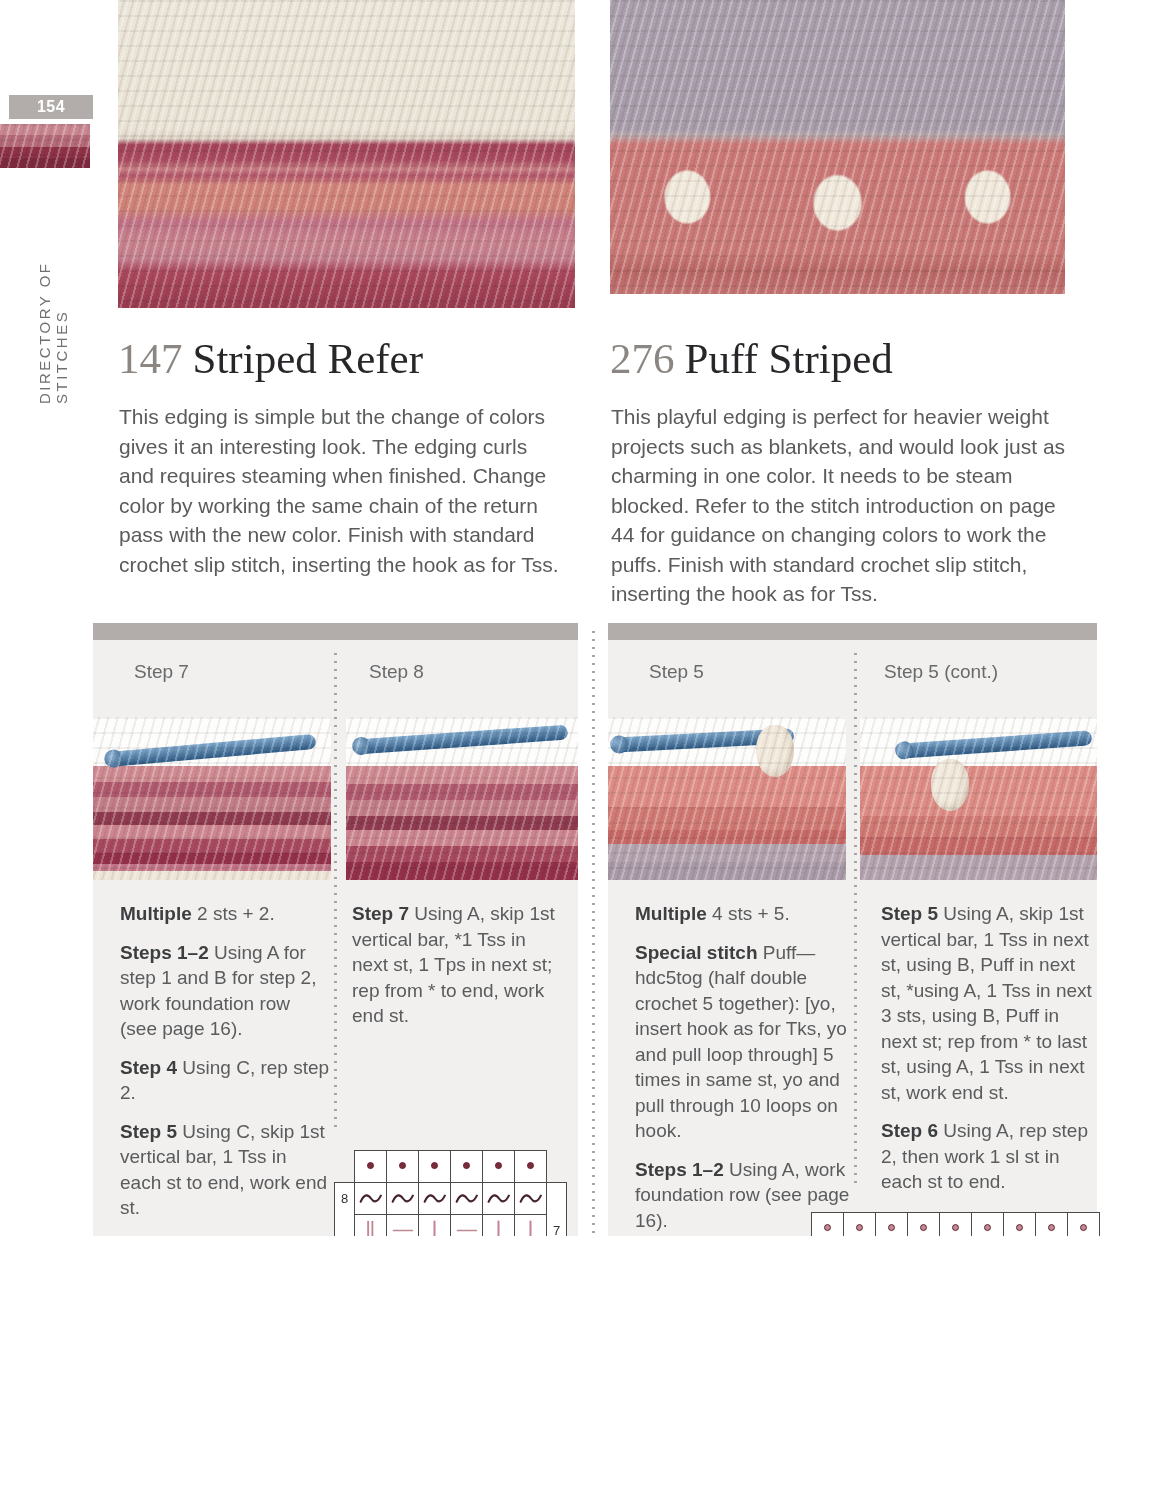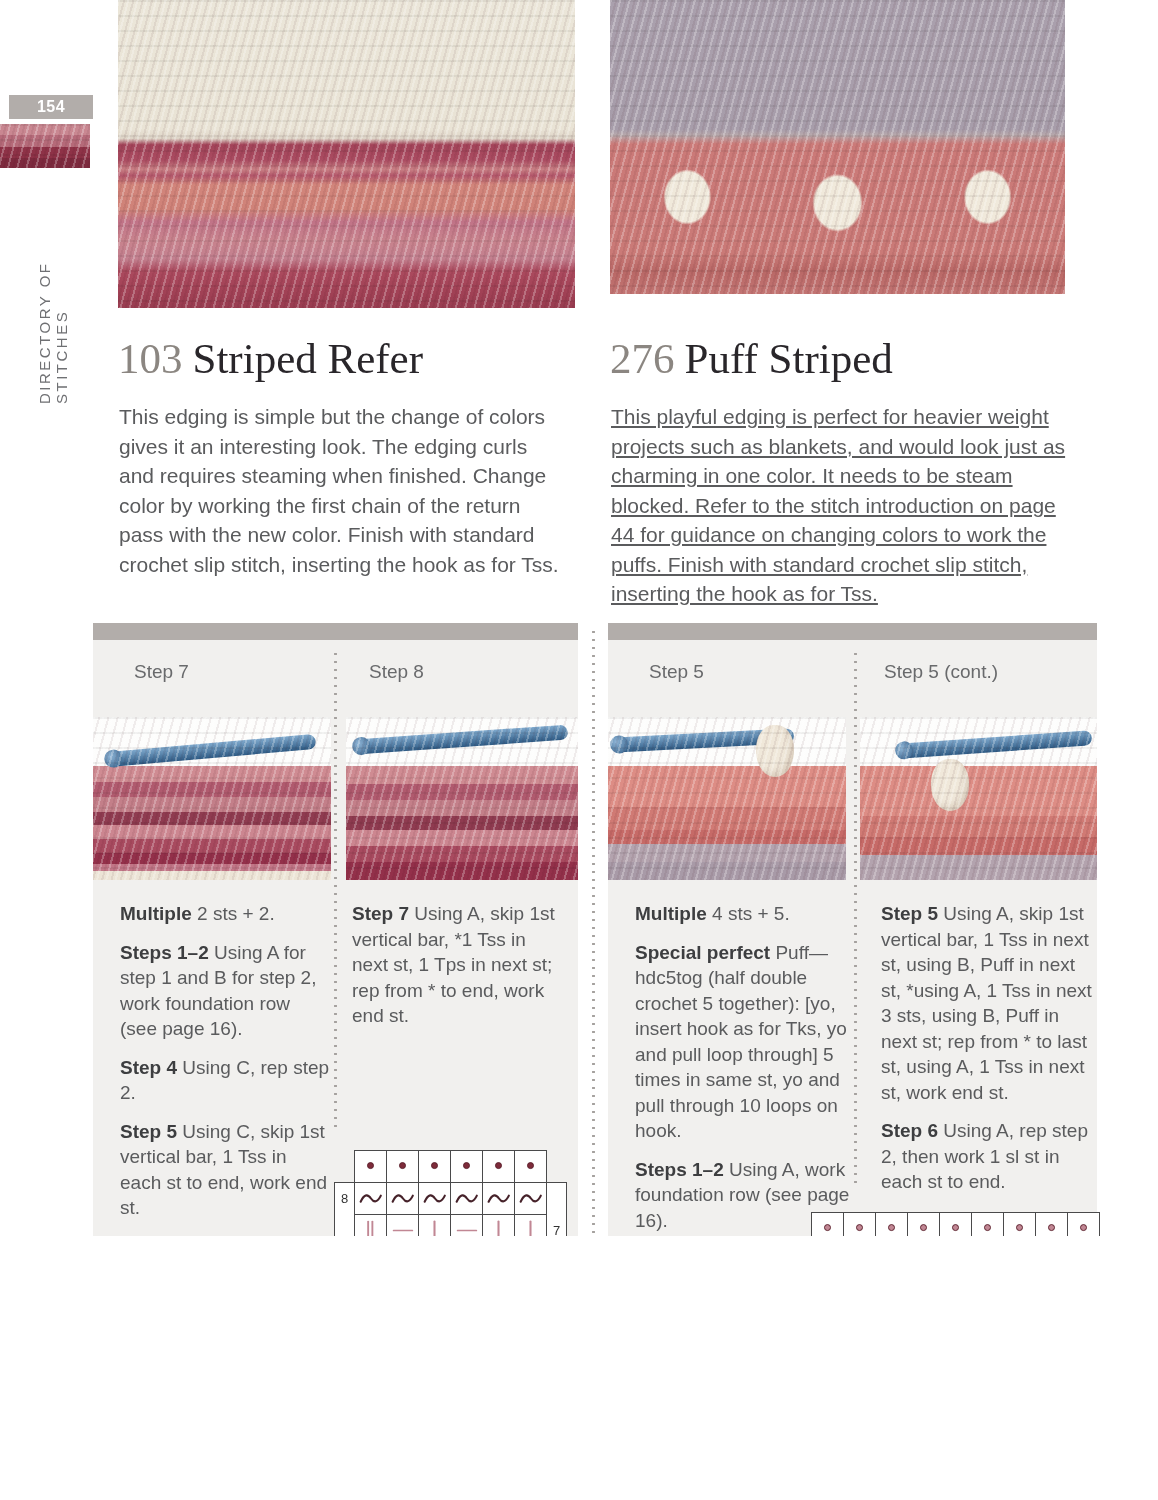--- a/index.html
+++ b/index.html
@@ -37,21 +37,21 @@
      radial-gradient(40px 46px at 50% 69%,#f0e9db 57%,rgba(240,233,219,0) 63%),
      radial-gradient(38px 44px at 83% 67%,#f0e9db 57%,rgba(240,233,219,0) 63%),
      linear-gradient(180deg,#aaa0ad 0%,#a79daa 44%,#b8a9ac 46%,#cb7a78 49%,#ca7a77 86%,#b96866 92%,#c27472 100%);}
 
   
   .title{position:absolute;margin:0;font-family:"Liberation Serif",serif;font-weight:400;
          font-size:43px;line-height:1;color:#29262a;top:337px;}
   .t-left{left:118px;} .t-right{left:610px;}
   .tnum{color:#8b8681;margin-right:10px;}
   .intro{position:absolute;margin:0;font-size:21px;line-height:29.5px;color:#5a5b5d;top:402px;}
-  .i-left{left:119px;width:449px;} .i-right{left:611px;width:465px;text-decoration:underline;}
+  .i-left{left:119px;width:449px;} .i-right{left:611px;width:465px;}
 
   
   .panelbar{position:absolute;top:623px;height:17px;background:#b2adaa;}
   .pb-left{left:93px;width:485px;} .pb-right{left:608px;width:489px;}
   .panel{position:absolute;top:640px;height:860px;background:#f1f0ee;}
   .p-left{left:93px;width:485px;} .p-right{left:608px;width:489px;}
   .steplabel{position:absolute;top:661px;font-size:19px;color:#696a6c;}
 
   .dotv{position:absolute;width:3px;background-image:radial-gradient(circle,#a5a19e 1.1px,rgba(165,161,158,0) 1.4px);
         background-size:3px 8px;background-repeat:repeat-y;}
@@ -96,22 +96,22 @@
       <div class="tex"></div>
     </div>
   <div class="side-label">DIRECTORY OF STITCHES</div>
   <div class="strip strip-bottom">
       <div class="tex"></div>
     </div>
 
   <div class="mainphoto mp-left">
       <div class="tex"></div>
     </div>
-  <h1 class="title t-left"><span class="tnum">103</span><span>Striped Refer</span></h1>
-  <p class="intro i-left">This edging is simple but the change of colors gives it an interesting look. The edging curls and requires steaming when finished. Change color by working the first chain of the return pass with the new color. Finish with standard crochet slip stitch, inserting the hook as for Tss.</p>
+  <h1 class="title t-left"><span class="tnum">147</span><span>Striped Refer</span></h1>
+  <p class="intro i-left">This edging is simple but the change of colors gives it an interesting look. The edging curls and requires steaming when finished. Change color by working the same chain of the return pass with the new color. Finish with standard crochet slip stitch, inserting the hook as for Tss.</p>
 
   <div class="panelbar pb-left"></div>
   <div class="panel p-left"></div>
   <div class="steplabel" style="left:134px">Step 7</div>
   <div class="steplabel" style="left:369px">Step 8</div>
   <div class="dotv" style="left:334px;top:650px;height:478px"></div>
 
   <div class="stepphoto" style="left:93px;width:238px">
     <div class="yarn y-l1"></div>
     <div class="hook" style="left:6%;top:16%;width:88%;transform:rotate(-5deg)"></div>
@@ -459,21 +459,21 @@
   </div>
   <div class="stepphoto" style="left:860px;width:237px">
     <div class="yarn y-r2"></div>
     <div class="hook" style="left:16%;top:12%;width:82%;transform:rotate(-4deg)"></div>
     <div class="puffblob" style="left:30%;top:26%"></div>
     <div class="tex"></div>
   </div>
 
   <div class="instrcol" id="col3" style="left:635px;width:218px">
       <p class="instr"><b>Multiple</b> 4 sts + 5.</p>
-      <p class="instr"><b>Special perfect</b> Puff—hdc5tog (half double crochet 5 together): [yo, insert hook as for Tks, yo and pull loop through] 5 times in same st, yo and pull through 10 loops on hook.</p>
+      <p class="instr"><b>Special stitch</b> Puff—hdc5tog (half double crochet 5 together): [yo, insert hook as for Tks, yo and pull loop through] 5 times in same st, yo and pull through 10 loops on hook.</p>
       <p class="instr"><b>Steps 1–2</b> Using A, work foundation row (see page 16).</p>
       <p class="instr"><b>Step 4</b> Using A, rep step 2.</p>
     </div>
   <div class="instrcol" id="col4" style="left:881px;width:215px">
       <p class="instr"><b>Step 5</b> Using A, skip 1st vertical bar, 1 Tss in next st, using B, Puff in next st, *using A, 1 Tss in next 3 sts, using B, Puff in next st; rep from * to last st, using A, 1 Tss in next st, work end st.</p>
       <p class="instr"><b>Step 6</b> Using A, rep step 2, then work 1 sl st in each st to end.</p>
     </div>
 
   <div class="chart" style="left: 792px; top: 1212px; width: 327px; height: 249px;">
       <div class="cc " style="left: 19px; top: 0px; width: 33px; height: 33px;">

